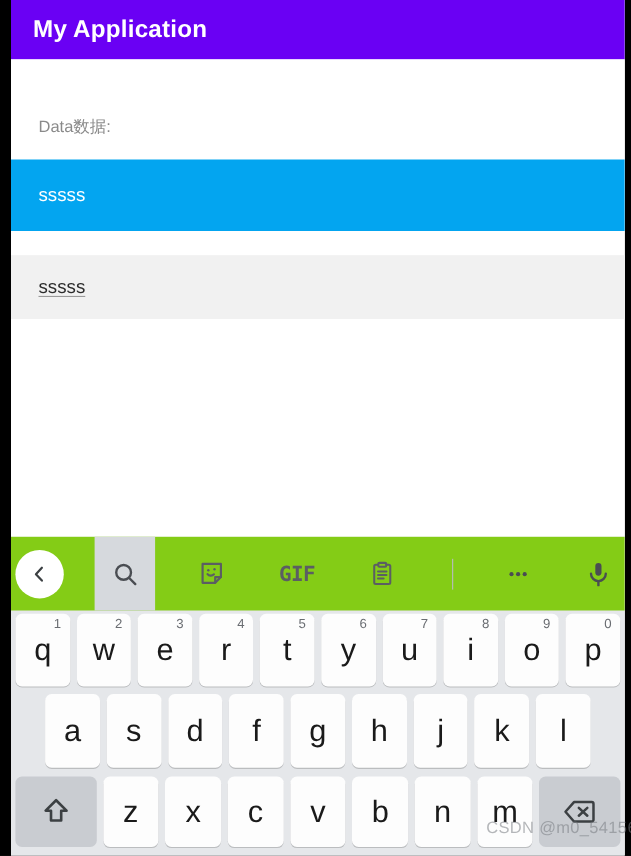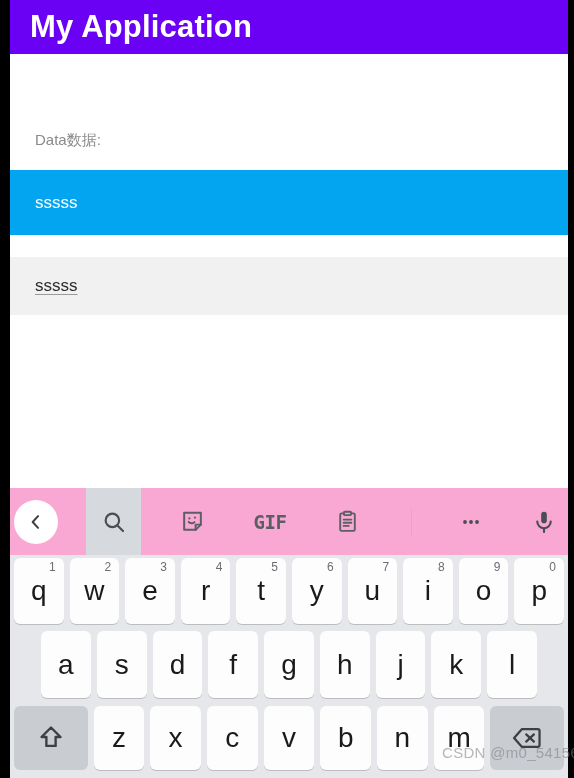--- a/index.html
+++ b/index.html
@@ -30,31 +30,30 @@
   #appbar {
     height: 54px;
     background: #6a00f4;
     display: flex;
     align-items: center;
     padding-left: 20px;
     box-sizing: border-box;
   }
   #appbar-title {
     color: #ffffff;
-    font-size: 31px;
+    font-size: 22px;
     font-weight: bold;
     letter-spacing: 0.2px;
   }
 
   
   #content {
     background: #ffffff;
     height: 434px;
     position: relative;
-    margin-top: 25px;
   }
 
   .field-label {
     color: #8a8a8a;
     font-size: 15px;
     padding-left: 25px;
     padding-top: 52px;
   }
 
   
@@ -100,21 +99,21 @@
     width: 558px;
     height: 290px;
     background: #e5e7ea;
   }
 
   
   #kb-toolbar {
     height: 67px;
     display: flex;
     align-items: center;
-    background: #f9a8d4;
+    background: #84cc16;
     position: relative;
     gap: 24px;
   }
   .tb-cell {
     display: flex;
     align-items: center;
     justify-content: center;
     height: 100%;
   }
   #tb-back-wrap {

